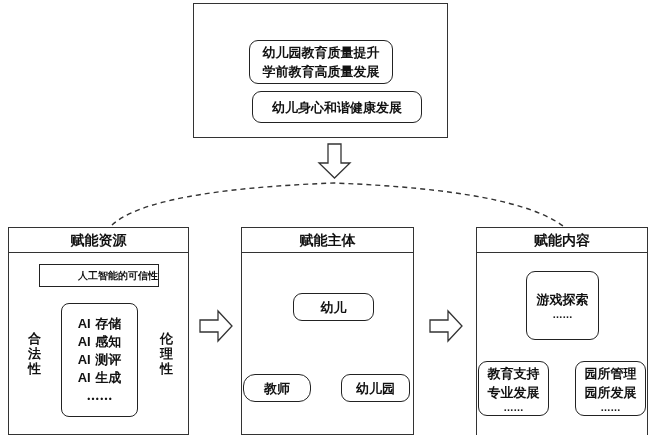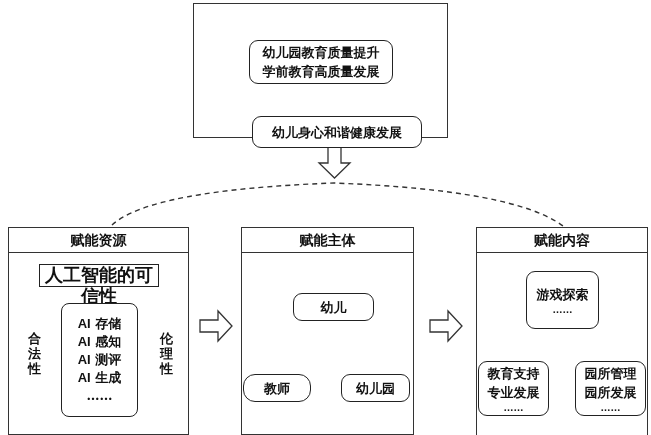--- a/index.html
+++ b/index.html
@@ -5,21 +5,21 @@
   html, body { margin:0; padding:0; background:#ffffff; }
   body { width:651px; height:435px; position:relative; overflow:hidden;
          font-family:"DejaVu Serif","Liberation Serif",serif; color:#111; }
   .abs { position:absolute; box-sizing:border-box; }
   .panel { border:1.5px solid #333; background:#fff; }
   .panel-title { position:absolute; left:0; right:0; top:0; border-bottom:1.5px solid #333;
                  text-align:center; font-weight:bold; font-size:14px; }
   .rbox { border:1.5px solid #222; border-radius:9px; background:#fff; text-align:center;
           font-weight:bold; font-size:13px; line-height:19px; display:flex; flex-direction:column;
           justify-content:center; }
-  .sq { border:1.5px solid #222; background:#fff; text-align:center; font-weight:bold; font-size:18px;font-family:Liberation Serif, serif; }
+  .sq { border:1.5px solid #222; background:#fff; text-align:right; font-weight:bold; font-size:10px; }
   .vtext { font-weight:bold; font-size:13px; line-height:15px; width:15px; text-align:center; }
   svg.overlay { position:absolute; left:0; top:0; width:651px; height:435px; pointer-events:none; }
   .ai-line { display:block; }
   .ai-line b { font-family:"Liberation Sans",sans-serif; }
 </style>
 </head>
 <body>
 
 <svg class="overlay" viewBox="0 0 651 435">
 
@@ -42,21 +42,21 @@
   <line x1="555" y1="328" x2="512" y2="358" stroke="#222" stroke-width="1.2"></line>
   <line x1="563" y1="328" x2="612" y2="362" stroke="#222" stroke-width="1.2"></line>
   <line x1="549" y1="389" x2="575" y2="389" stroke="#222" stroke-width="1.2"></line>
 </svg>
 
 <div class="abs panel" style="left:193px; top:3px; width:255px; height:135px;">
   <div class="abs rbox" style="left:55px; top:36px; width:144px; height:44px;">
     <span>幼儿园教育质量提升</span>
     <span>学前教育高质量发展</span>
   </div>
-  <div class="abs rbox" style="left:58px; top:112px; width:170px; height:32px;">
+  <div class="abs rbox" style="left:58px; top:87px; width:170px; height:32px;">
     <span>幼儿身心和谐健康发展</span>
   </div>
 </div>
 
 <div class="abs panel" style="left:8px; top:227px; width:181px; height:208px;">
   <div class="panel-title" style="height:24px; line-height:24px;">赋能资源</div>
   <div class="abs sq" style="left:30px; top:36px; width:120px; height:23px; line-height:21px;">人工智能的可信性</div>
   <div class="abs rbox" style="left:52px; top:75px; width:77px; height:114px; border-radius:8px; line-height:18px;">
     <span class="ai-line"><b>AI</b> <span>存储</span></span>
     <span class="ai-line"><b>AI</b> <span>感知</span></span>
@@ -71,21 +71,21 @@
 <div class="abs panel" style="left:241px; top:227px; width:173px; height:208px;">
   <div class="panel-title" style="height:24px; line-height:24px;">赋能主体</div>
 </div>
 <div class="abs rbox" style="left:293px; top:293px; width:81px; height:28px;">幼儿</div>
 <div class="abs rbox" style="left:243px; top:374px; width:68px; height:28px;border-radius:12px;">教师</div>
 <div class="abs rbox" style="left:341px; top:374px; width:69px; height:28px;">幼儿园</div>
 
 <div class="abs panel" style="left:476px; top:227px; width:172px; height:212px;">
   <div class="panel-title" style="height:24px; line-height:24px;">赋能内容</div>
 </div>
-<div class="abs rbox" style="left:526px; top:271px; width:73px; height:58px;">
+<div class="abs rbox" style="left:526px; top:271px; width:73px; height:69px;">
   <span>游戏探索</span>
   <span style="font-size:10px;line-height:12px;">……</span>
 </div>
 <div class="abs rbox" style="left:478px; top:361px; width:71px; height:55px;">
   <span>教育支持</span>
   <span>专业发展</span>
   <span style="font-size:10px;line-height:12px;">……</span>
 </div>
 <div class="abs rbox" style="left:575px; top:361px; width:71px; height:55px;">
   <span>园所管理</span>

